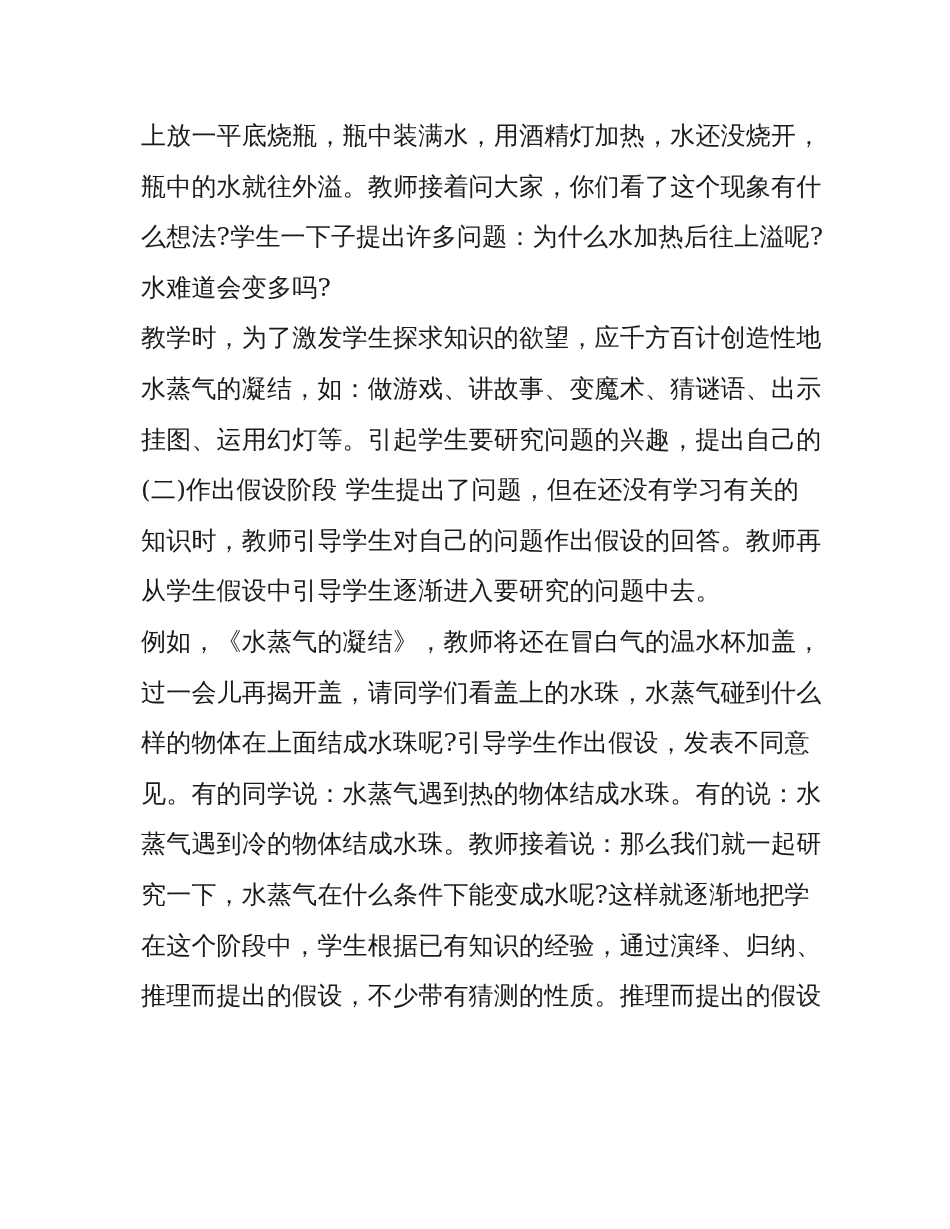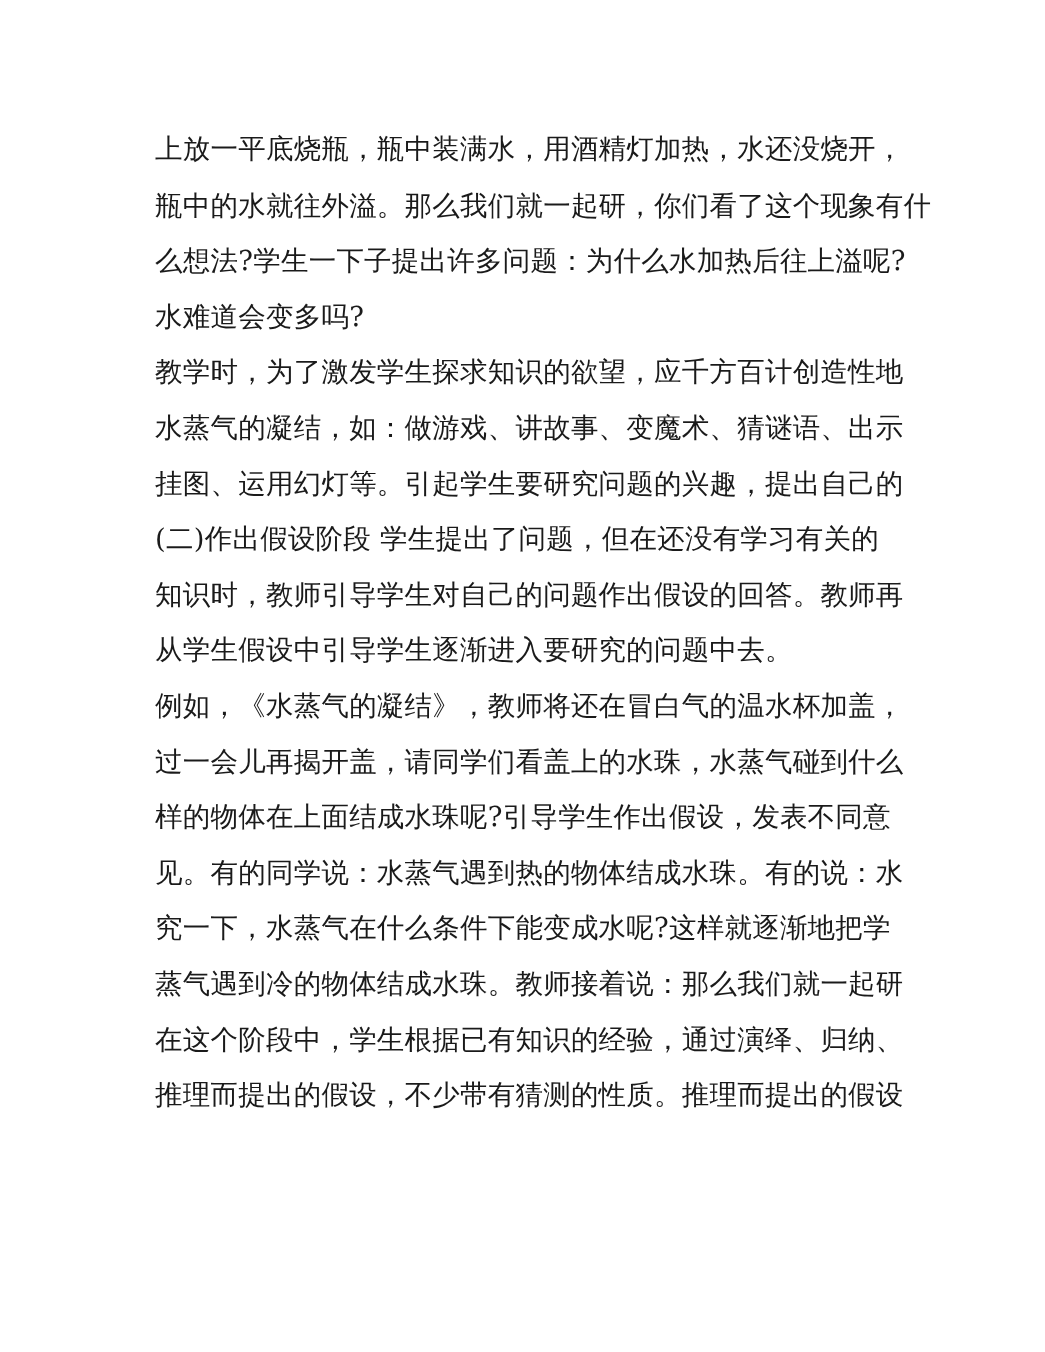--- a/index.html
+++ b/index.html
@@ -39,21 +39,21 @@
     }
   </style>
 </head>
 <body>
 
 <div class="page">
   <div class="content">
 
     <div>
       <span class="line">上放一平底烧瓶，瓶中装满水，用酒精灯加热，水还没烧开，</span>
-      <span class="line">瓶中的水就往外溢。那么我们就一起研，你们看了这个现象有什</span>
+      <span class="line">瓶中的水就往外溢。教师接着问大家，你们看了这个现象有什</span>
       <span class="line">么想法?学生一下子提出许多问题：为什么水加热后往上溢呢?</span>
       <span class="line">水难道会变多吗?</span>
     </div>
 
     <div>
       <span class="line">教学时，为了激发学生探求知识的欲望，应千方百计创造性地</span>
       <span class="line">水蒸气的凝结，如：做游戏、讲故事、变魔术、猜谜语、出示</span>
       <span class="line">挂图、运用幻灯等。引起学生要研究问题的兴趣，提出自己的</span>
     </div>
 
@@ -61,22 +61,22 @@
       <span class="line">(二)作出假设阶段 学生提出了问题，但在还没有学习有关的</span>
       <span class="line">知识时，教师引导学生对自己的问题作出假设的回答。教师再</span>
       <span class="line">从学生假设中引导学生逐渐进入要研究的问题中去。</span>
     </div>
 
     <div>
       <span class="line">例如，《水蒸气的凝结》，教师将还在冒白气的温水杯加盖，</span>
       <span class="line">过一会儿再揭开盖，请同学们看盖上的水珠，水蒸气碰到什么</span>
       <span class="line">样的物体在上面结成水珠呢?引导学生作出假设，发表不同意</span>
       <span class="line">见。有的同学说：水蒸气遇到热的物体结成水珠。有的说：水</span>
+      <span class="line">蒸气遇到冷的物体结成水珠。教师接着说：那么我们就一起研</span>
       <span class="line">究一下，水蒸气在什么条件下能变成水呢?这样就逐渐地把学</span>
-      <span class="line">蒸气遇到冷的物体结成水珠。教师接着说：那么我们就一起研</span>
     </div>
 
     <div>
       <span class="line">在这个阶段中，学生根据已有知识的经验，通过演绎、归纳、</span>
       <span class="line">推理而提出的假设，不少带有猜测的性质。推理而提出的假设</span>
     </div>
 
   </div>
 </div>
 

